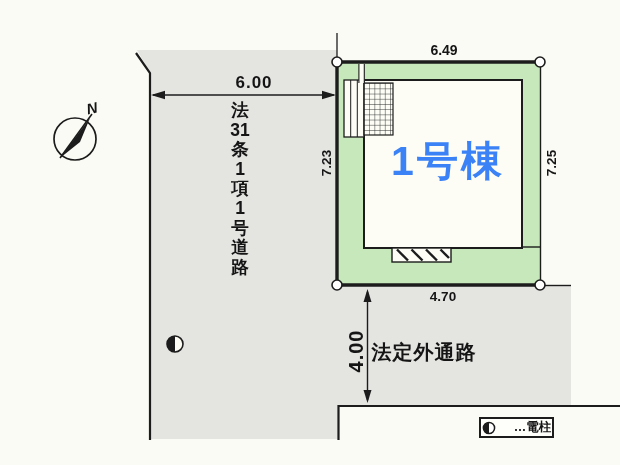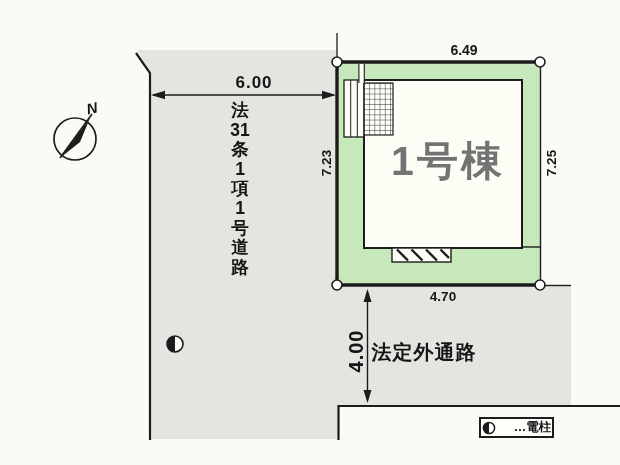--- a/index.html
+++ b/index.html
@@ -126,29 +126,29 @@
     <span class="vseg">31</span>
     <span class="vseg">条</span>
     <span class="vseg">1</span>
     <span class="vseg">項</span>
     <span class="vseg">1</span>
     <span class="vseg">号</span>
     <span class="vseg">道</span>
     <span class="vseg">路</span>
   </div>
 
-<div class="lbl dim dim-649" style="left:464px;top:50px;">6.49</div>
+<div class="lbl dim dim-649" style="left:444px;top:50px;">6.49</div>
 
 <div class="lbl dim dim-sm rot" style="left:326px;top:163px;">7.23</div>
 
 <div class="lbl dim dim-sm rot" style="left:551px;top:163px;">7.25</div>
 
 <div class="lbl dim dim-sm" style="left:443px;top:296px;">4.70</div>
 
-<div class="lbl building-name" style="left:448px;top:161px;color:#737373;">1号棟</div>
+<div class="lbl building-name" style="left:448px;top:161px;color:#3b82f6;">1号棟</div>
 
 <div class="lbl dim dim-400 rot" style="left:356px;top:351px;">4.00</div>
 
 <div class="lbl south-road-name" style="left:424px;top:352px;">法定外通路</div>
 
 <div class="legend-box">
   <svg class="legend-icon" width="14" height="14" viewBox="0 0 14 14">
     <circle cx="7" cy="7" r="5.6" fill="#ffffff" stroke="#1c1c1c" stroke-width="1.5"></circle>
     <path d="M7,1.4 A5.6,5.6 0 0 0 7,12.6 Z" fill="#1c1c1c"></path>
   </svg>

